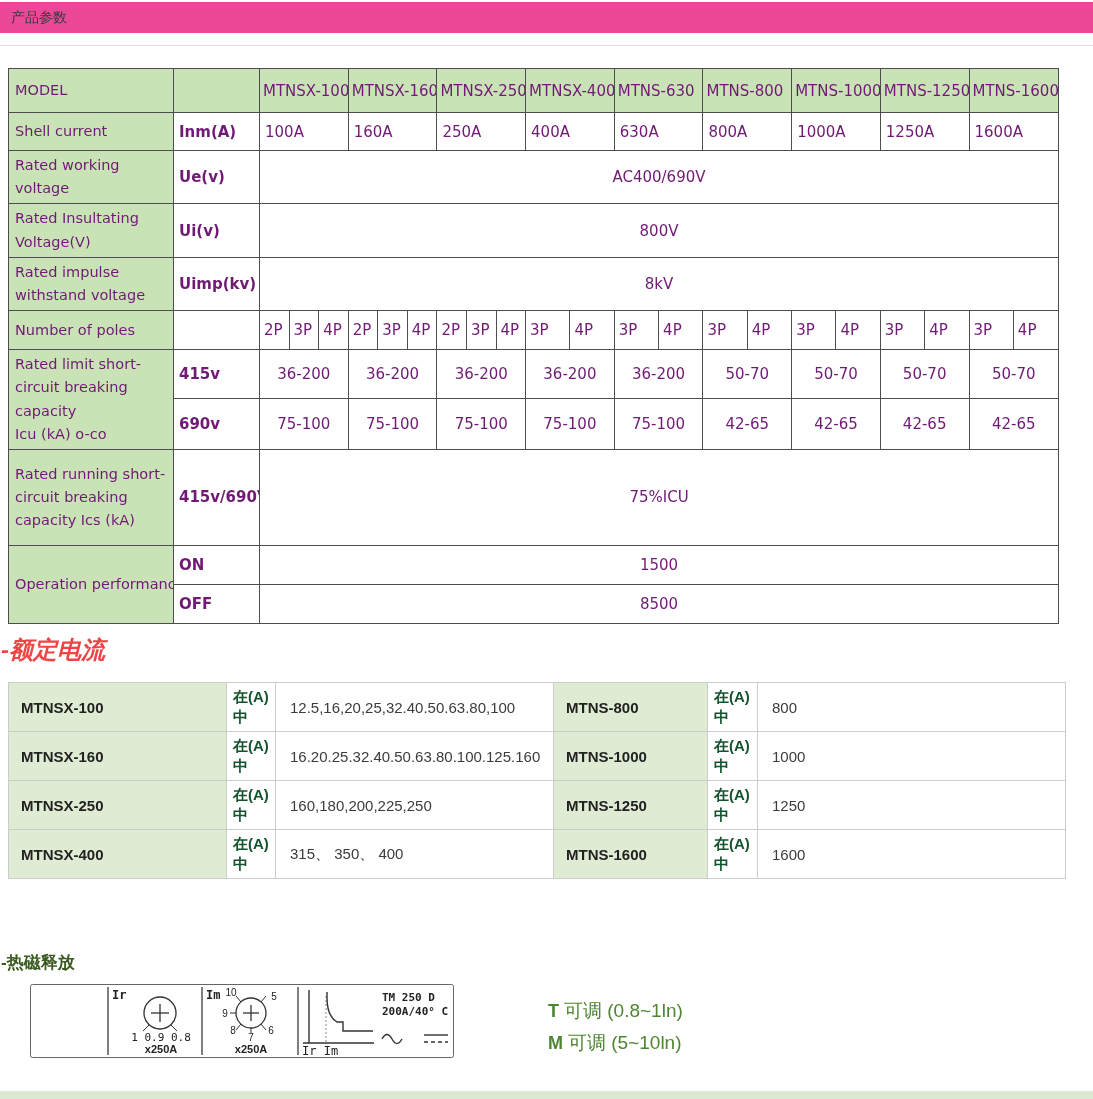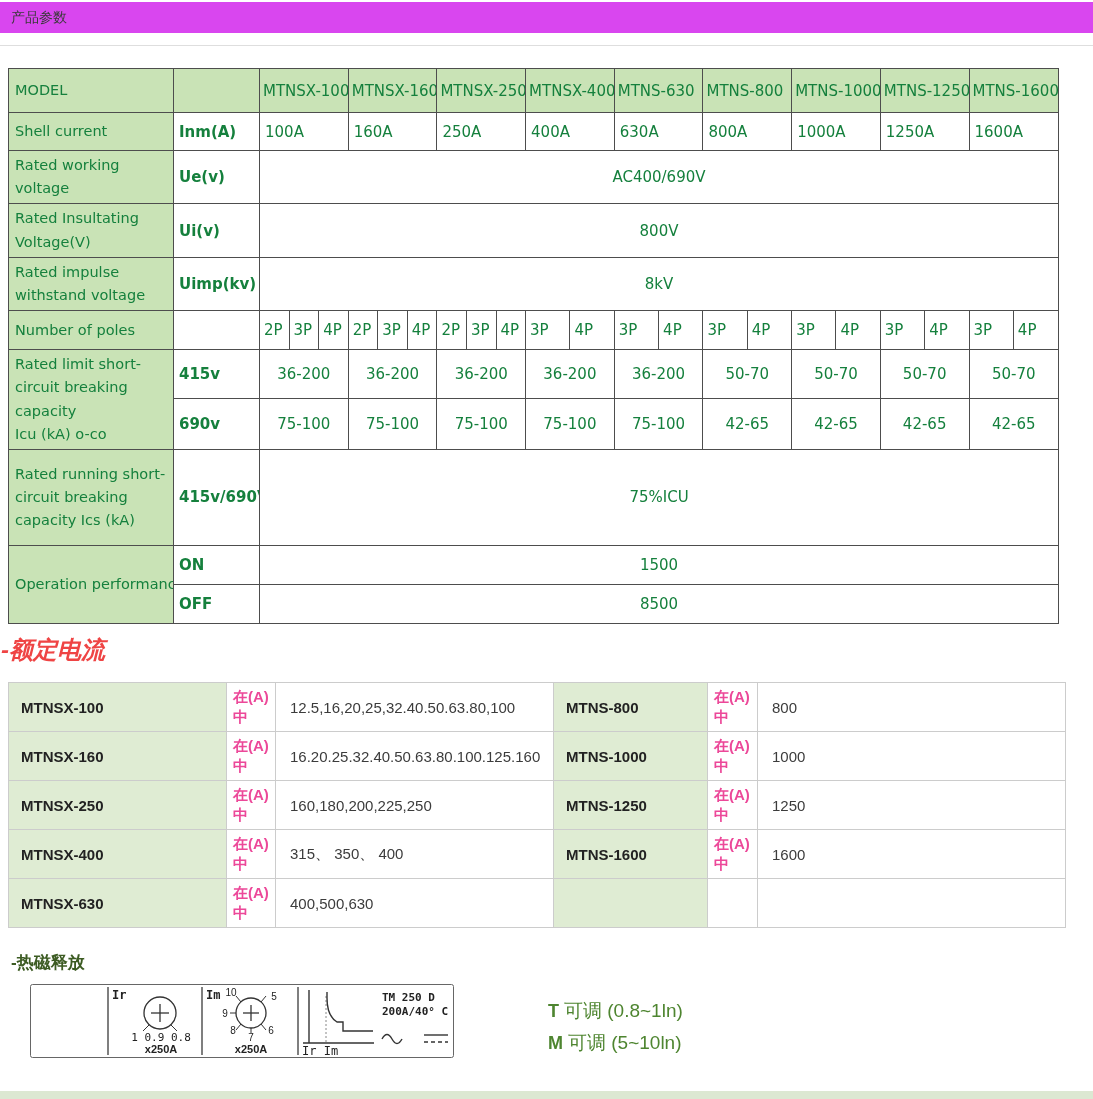--- a/index.html
+++ b/index.html
@@ -4,30 +4,30 @@
 <style>
   * { margin:0; padding:0; box-sizing:border-box; }
   html,body { background:#fff; }
   body {
     width:1093px; height:1099px; position:relative; overflow:hidden;
     font-family:"Liberation Sans", sans-serif; color:#222;
   }
   
   .topbar {
     position:absolute; left:0; top:2px; width:1093px; height:31px;
-    background:#d946ef; display:flex; align-items:center; padding-left:11px;
+    background:#ec4899; display:flex; align-items:center; padding-left:11px;
     font-size:14px; color:#3a3a3a;
   }
   .divider { position:absolute; left:0; top:45px; width:1093px; border-top:1px solid #dedede; }
 
   
   table.t1 {
     position:absolute; left:8px; top:68px; width:1051px;
     border-collapse:collapse; table-layout:fixed;
-    font-family:"DejaVu Sans", sans-serif; font-size:15px; color:#15803d;
+    font-family:"DejaVu Sans", sans-serif; font-size:15px; color:#701a75;
   }
   table.t1 th, table.t1 td {
     border:1px solid #4d4d4d; padding:1px 3px; overflow:hidden;
     vertical-align:middle; background:#fff; font-weight:normal;
   }
   table.t1 .lab {
     background:#c9e3b6; text-align:left; padding:3px 6px;
     font-size:14.5px; line-height:1.6;
   }
   table.t1 th.model { background:#c9e3b6; text-align:left; white-space:nowrap; padding-left:3px; }
@@ -45,32 +45,32 @@
   tr.rh-op td { height:39px;margin-left:21px; }
   .nowrap { white-space:nowrap; }
 
   
   .h-big {
     position:absolute; left:1px; top:634px;
     font-size:24px; font-weight:bold; color:#ef4444;font-style:italic;
   }
   .h-small {
     position:absolute; left:1px; top:951px;
-    font-size:17px; font-weight:bold; color:#3c5b22;padding-left:10px;
+    font-size:17px; font-weight:bold; color:#3c5b22;
   }
 
   
   table.t2 {
     position:absolute; left:8px; top:682px; width:1057px;
     border-collapse:collapse; table-layout:fixed;
     font-size:15px; color:#333;
   }
   table.t2 td { border:1px solid #cccccc; height:49px; vertical-align:middle; background:#fff; }
   table.t2 td.m { background:#dfecd3; font-weight:bold; color:#222; padding-left:12px; }
-  table.t2 td.tag { font-weight:bold; color:#ec4899; padding:2px 6px; line-height:1.35; }
+  table.t2 td.tag { font-weight:bold; color:#14532d; padding:2px 6px; line-height:1.35; }
   table.t2 td.v { padding-left:14px; color:#3c3c3c; }
 
   
   .diagram { position:absolute; left:30px; top:984px; width:424px; height:74px; }
   .notes { position:absolute; left:548px; top:995px; color:#4e8530; }
   .note-line { height:32px; display:flex; align-items:center; }
   .note-key { font-size:18px; font-weight:bold; margin-right:5px; }
   .note-text { font-size:19px; }
 
   .bottombar { position:absolute; left:0; top:1091px; width:1093px; height:8px; background:#dce8d2; }
@@ -234,28 +234,20 @@
     <td class="v">1250</td>
   </tr>
   <tr>
     <td class="m">MTNSX-400</td>
     <td class="tag">在(A)中</td>
     <td class="v">315、 350、 400</td>
     <td class="m">MTNS-1600</td>
     <td class="tag">在(A)中</td>
     <td class="v">1600</td>
   </tr>
-  <tr>
-    <td class="m">MTNSX-630</td>
-    <td class="tag">在(A)中</td>
-    <td class="v">400,500,630</td>
-    <td class="m"></td>
-    <td class="tag"></td>
-    <td class="v"></td>
-  </tr>
 </tbody>
   </table>
 
 <div class="h-small">-热磁释放</div>
 
 <div class="diagram">
   <svg width="424" height="74" viewBox="0 0 424 74">
     <rect x="0.5" y="0.5" width="423" height="73" rx="2" fill="#ffffff" stroke="#666"></rect>
     <line x1="78" y1="3" x2="78" y2="71" stroke="#555" stroke-width="1.5"></line>
     <line x1="172" y1="3" x2="172" y2="71" stroke="#555" stroke-width="1.5"></line>

